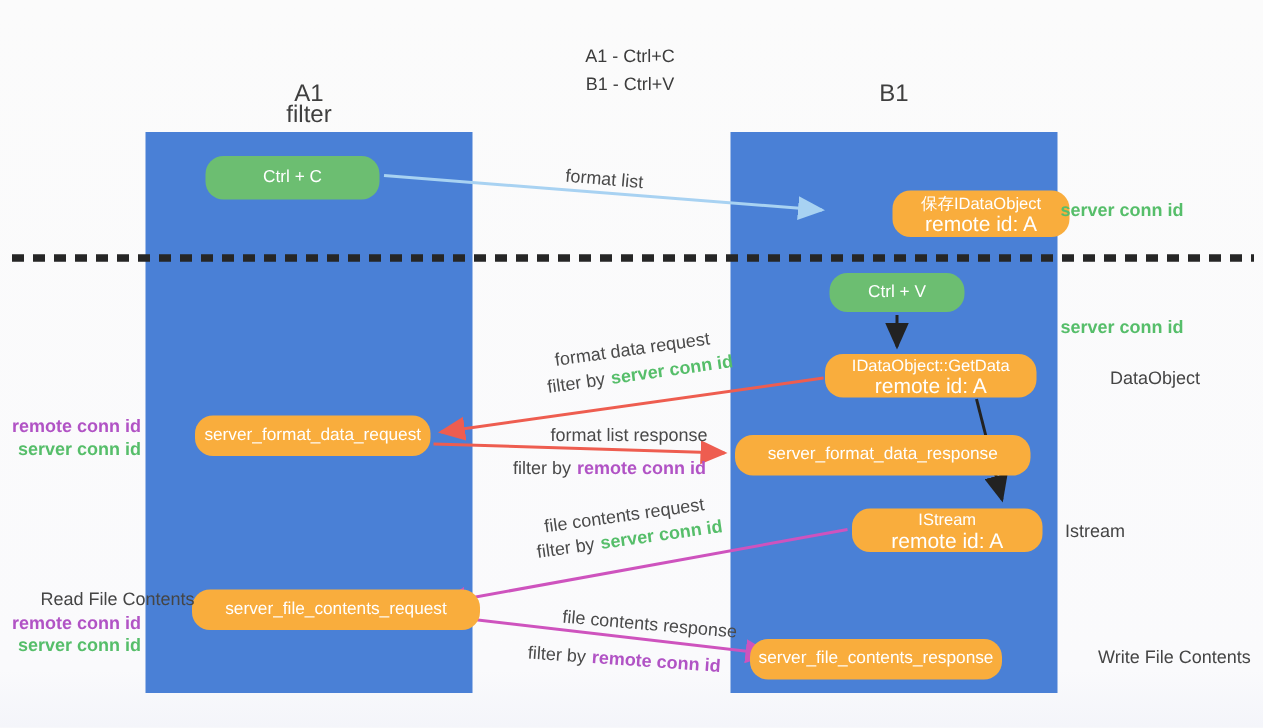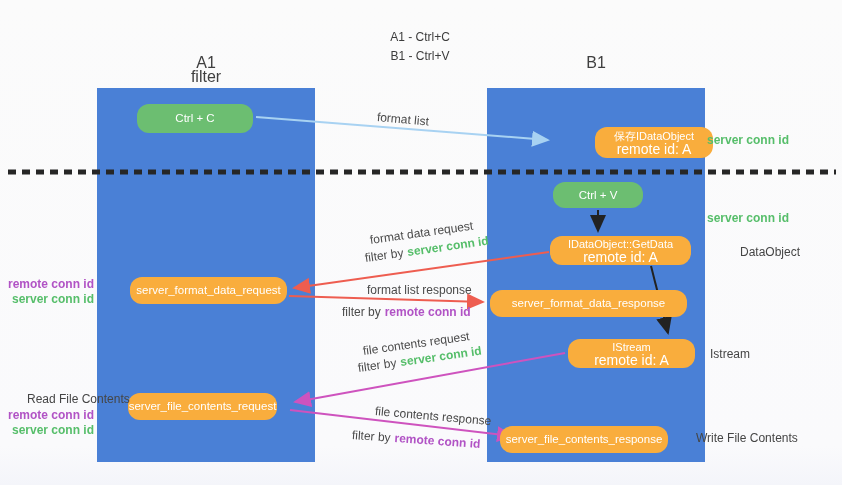--- a/index.html
+++ b/index.html
@@ -99,21 +99,21 @@
 
   <div class="node orange" style="left:490px; top:290px; width:197px; height:27px;">
     <span>server_format_data_response</span>
   </div>
 
   <div class="node orange" style="left:568px; top:339px; width:127px; height:29px; font-size:11px;">
     <span>IStream</span>
     <span class="l2">remote id: A</span>
   </div>
 
-  <div class="node orange" style="left:128px; top:393px; width:149px; height:27px;">
+  <div class="node orange" style="left:128px; top:393px; width:192px; height:27px;">
     <span>server_file_contents_request</span>
   </div>
 
   <div class="node orange" style="left:500px; top:426px; width:168px; height:27px;">
     <span>server_file_contents_response</span>
   </div>
 
   <div class="edge-label" style="left:377px; top:110px; transform:rotate(5deg);">format list</div>
 
   <div class="edge-label" style="left:370px; top:233px; transform:rotate(-8deg);">format data request</div>
@@ -133,21 +133,21 @@
 
   <div class="edge-label" style="left:375px; top:404px; transform:rotate(5deg);">file contents response</div>
   <div class="edge-label" style="left:352px; top:428px; transform:rotate(4deg);">
     <span class="filter-prefix">filter by</span><span class="bold-purple">remote conn id</span>
   </div>
 
   <div class="annot bold-green" style="left:707px; top:133px;">server conn id</div>
   <div class="annot bold-green" style="left:707px; top:211px;">server conn id</div>
   <div class="annot" style="left:740px; top:245px;">DataObject</div>
   <div class="annot" style="left:710px; top:347px;">Istream</div>
-  <div class="annot" style="left:696px; top:431px;">Write File Contents</div>
+  <div class="annot" style="left:732px; top:431px;">Write File Contents</div>
 
   <div class="left-stack" style="left:0; top:277px;">
     <div class="bold-purple">remote conn id</div>
     <div class="bold-green">server conn id</div>
   </div>
   <div class="annot" style="left:6px; top:392px;margin-left:21px;">Read File Contents</div>
   <div class="left-stack" style="left:0; top:408px;">
     <div class="bold-purple">remote conn id</div>
     <div class="bold-green">server conn id</div>
   </div>

